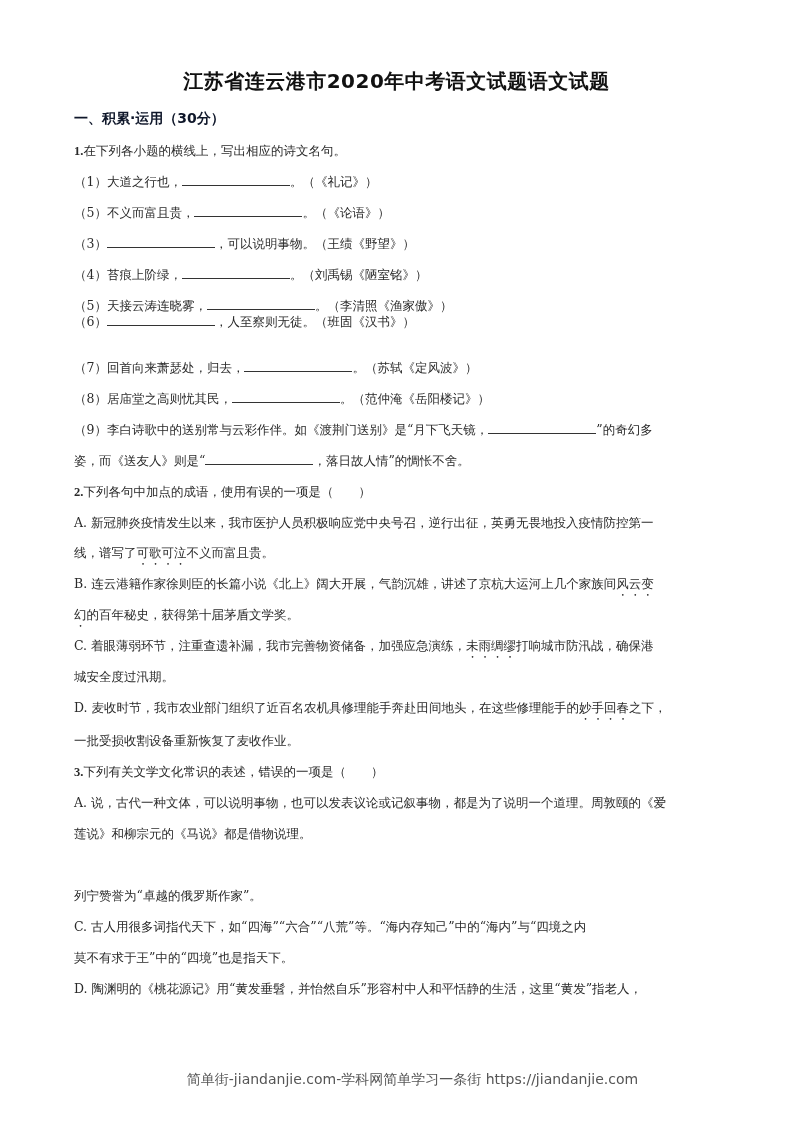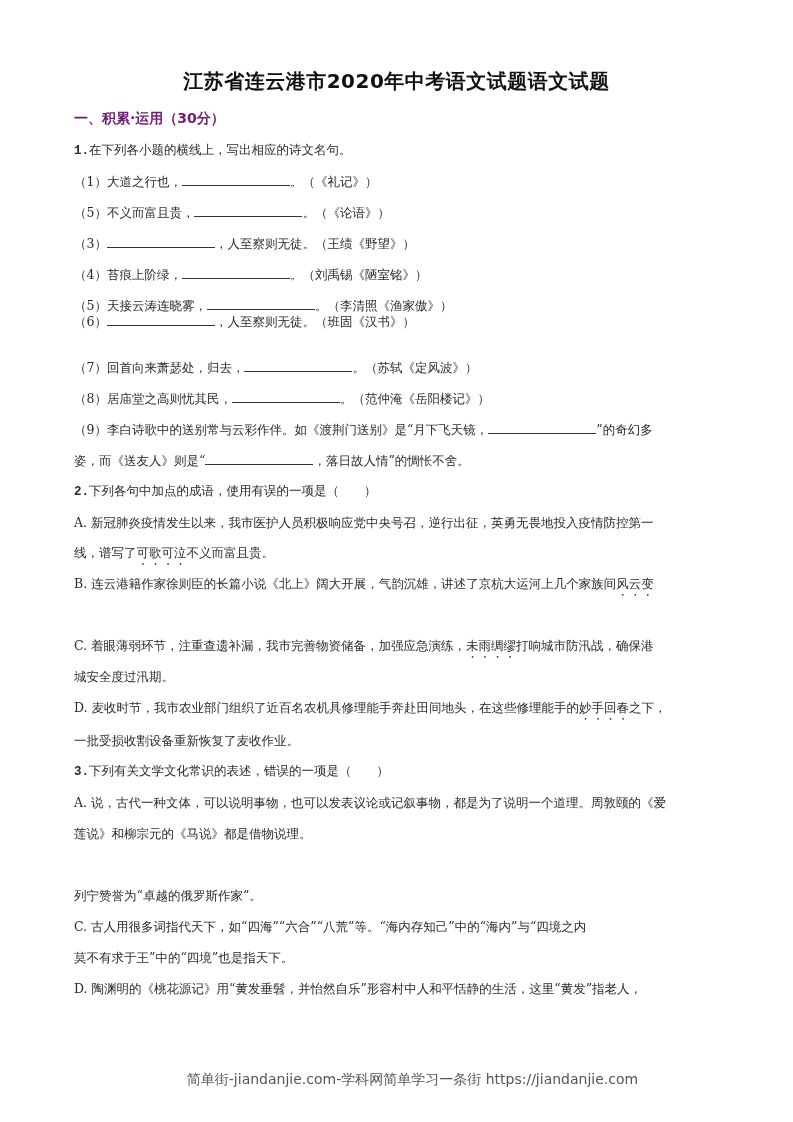--- a/index.html
+++ b/index.html
@@ -3,53 +3,54 @@
 <meta charset="utf-8">
 <style>
   html, body { margin: 0; padding: 0; background: #ffffff; }
   body { width: 793px; height: 1122px; position: relative; overflow: hidden;
          font-family: "DejaVu Serif", "Liberation Serif", serif; color: #222; }
   .page { position: absolute; left: 0; top: 0; width: 793px; height: 1122px; }
   .title { position: absolute; top: 68px; left: 0; width: 793px; text-align: center;
            font-family: "DejaVu Sans", "Liberation Sans", sans-serif;
            font-size: 20px; font-weight: bold; color: #111; letter-spacing: 0.5px; }
   .section { position: absolute; left: 74px; top: 110px; font-size: 14px; font-weight: bold;
-             font-family: "DejaVu Sans", "Liberation Sans", sans-serif; color: #701a75; }
+             font-family: "DejaVu Sans", "Liberation Sans", sans-serif; color: #0f172a; }
   .line { position: absolute; left: 74px; font-size: 12.5px; line-height: 16px; white-space: nowrap; color: #2a2a2a; }
-  .qhead { font-family: Liberation Mono, monospace; }
+  .qhead { font-family: Liberation Serif, serif; }
   .qhead b { font-weight: bold; }
   .blank { display: inline-block; border-bottom: 1px solid #333; height: 12px; vertical-align: baseline; }
   .dot { text-emphasis: dot; -webkit-text-emphasis: dot; text-emphasis-position: under; -webkit-text-emphasis-position: under; }
   .footer { position: absolute; top: 1071px; left: 16px; width: 793px; text-align: center;
             font-family: "DejaVu Sans", "Liberation Sans", sans-serif; font-size: 14px; color: #555; }
 </style>
 </head>
 <body>
 
 <div class="page">
   <div class="title">江苏省连云港市2020年中考语文试题语文试题</div>
   <div class="section">一、积累·运用（30分）</div>
 
   <div class="line qhead" style="top:143px"><b>1.</b><span>在下列各小题的横线上，写出相应的诗文名句。</span></div>
 
   <div class="line" style="top:173px"><span>（1）大道之行也，</span><span class="blank" style="width:108px"></span><span>。（《礼记》）</span></div>
   <div class="line" style="top:204px"><span>（5）不义而富且贵，</span><span class="blank" style="width:108px"></span><span>。（《论语》）</span></div>
-  <div class="line" style="top:235px"><span>（3）</span><span class="blank" style="width:108px"></span><span>，人至察则无徒。（王绩《野望》）</span></div>
+  <div class="line" style="top:235px"><span>（3）</span><span class="blank" style="width:108px"></span><span>，可以说明事物。（王绩《野望》）</span></div>
   <div class="line" style="top:266px"><span>（4）苔痕上阶绿，</span><span class="blank" style="width:108px"></span><span>。（刘禹锡《陋室铭》）</span></div>
   <div class="line" style="top:297px"><span>（5）天接云涛连晓雾，</span><span class="blank" style="width:108px"></span><span>。（李清照《渔家傲》）</span></div>
   <div class="line" style="top:313px"><span>（6）</span><span class="blank" style="width:108px"></span><span>，人至察则无徒。（班固《汉书》）</span></div>
   <div class="line" style="top:359px"><span>（7）回首向来萧瑟处，归去，</span><span class="blank" style="width:108px"></span><span>。（苏轼《定风波》）</span></div>
   <div class="line" style="top:390px"><span>（8）居庙堂之高则忧其民，</span><span class="blank" style="width:108px"></span><span>。（范仲淹《岳阳楼记》）</span></div>
   <div class="line" style="top:421px"><span>（9）李白诗歌中的送别常与云彩作伴。如《渡荆门送别》是“月下飞天镜，</span><span class="blank" style="width:108px"></span><span>”的奇幻多</span></div>
   <div class="line" style="top:452px"><span>姿，而《送友人》则是“</span><span class="blank" style="width:108px"></span><span>，落日故人情”的惆怅不舍。</span></div>
 
   <div class="line qhead" style="top:484px"><b>2.</b><span>下列各句中加点的成语，使用有误的一项是（　　）</span></div>
   <div class="line" style="top:515px">A.  新冠肺炎疫情发生以来，我市医护人员积极响应党中央号召，逆行出征，英勇无畏地投入疫情防控第一</div>
   <div class="line" style="top:545px"><span>线，谱写了</span><span class="dot">可歌可泣</span><span>不义而富且贵。</span></div>
   <div class="line" style="top:576px"><span>B.  连云港籍作家徐则臣的长篇小说《北上》阔大开展，气韵沉雄，讲述了京杭大运河上几个家族间</span><span class="dot">风云变</span></div>
+  <div class="line" style="top:607px"><span class="dot">幻</span><span>的百年秘史，获得第十届茅盾文学奖。</span></div>
   <div class="line" style="top:638px"><span>C.  着眼薄弱环节，注重查遗补漏，我市完善物资储备，加强应急演练，</span><span class="dot">未雨绸缪</span><span>打响城市防汛战，确保港</span></div>
   <div class="line" style="top:669px">城安全度过汛期。</div>
   <div class="line" style="top:700px"><span>D.  麦收时节，我市农业部门组织了近百名农机具修理能手奔赴田间地头，在这些修理能手的</span><span class="dot">妙手回春</span><span>之下，</span></div>
   <div class="line" style="top:733px">一批受损收割设备重新恢复了麦收作业。</div>
 
   <div class="line qhead" style="top:764px"><b>3.</b><span>下列有关文学文化常识的表述，错误的一项是（　　）</span></div>
   <div class="line" style="top:795px">A.  说，古代一种文体，可以说明事物，也可以发表议论或记叙事物，都是为了说明一个道理。周敦颐的《爱</div>
   <div class="line" style="top:826px">莲说》和柳宗元的《马说》都是借物说理。</div>
   <div class="line" style="top:888px">列宁赞誉为“卓越的俄罗斯作家”。</div>
   <div class="line" style="top:919px">C.  古人用很多词指代天下，如“四海”“六合”“八荒”等。“海内存知己”中的“海内”与“四境之内</div>

